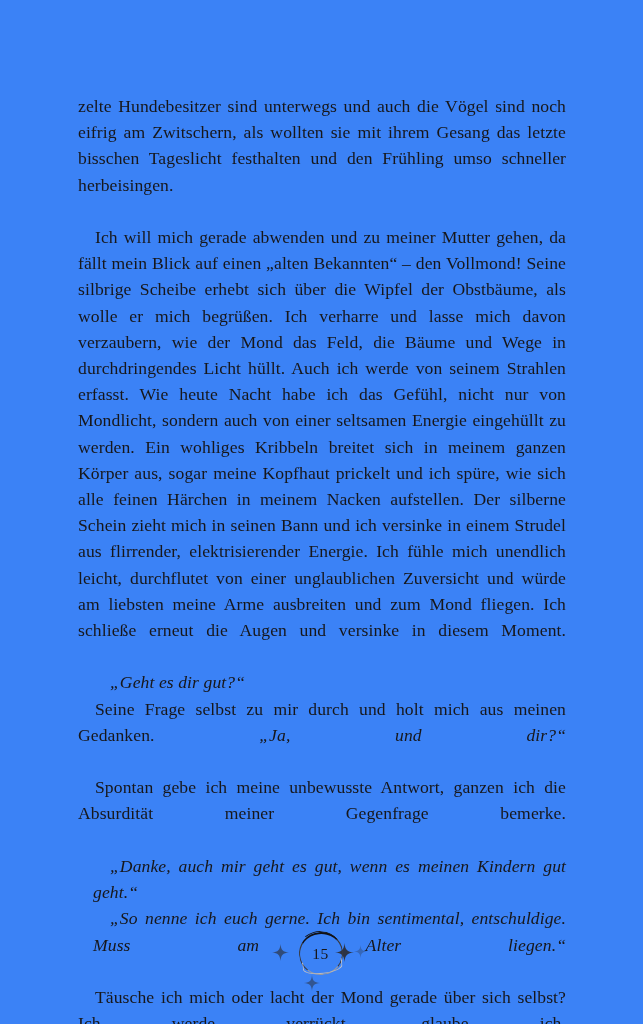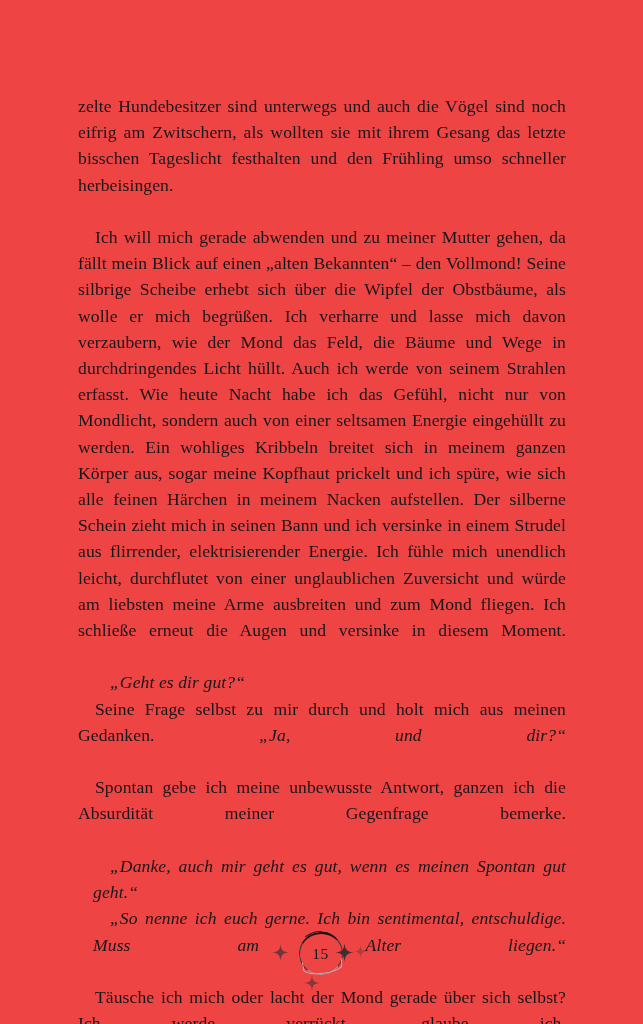--- a/index.html
+++ b/index.html
@@ -15,21 +15,21 @@
     overflow: hidden;
     position: relative;
   }
 
   .page {
     position: absolute;
     top: 0;
     left: 0;
     width: 643px;
     height: 1024px;
-    background: #ef4444;
+    background: #3b82f6;
   }
 
   .text-column {
     position: absolute;
     left: 78px;
     top: 93px;
     width: 488px;
   }
 
   .para {
@@ -165,21 +165,21 @@
     <p class="para">zelte Hundebesitzer sind unterwegs und auch die Vögel sind noch eifrig am Zwitschern, als wollten sie mit ihrem Gesang das letzte bisschen Tageslicht festhalten und den Frühling umso schneller herbeisingen.</p>
 
     <p class="para indent">Ich will mich gerade abwenden und zu meiner Mutter gehen, da fällt mein Blick auf einen „alten Bekannten“ – den Vollmond! Seine silbrige Scheibe erhebt sich über die Wipfel der Obstbäume, als wolle er mich begrüßen. Ich verharre und lasse mich davon verzaubern, wie der Mond das Feld, die Bäume und Wege in durchdringendes Licht hüllt. Auch ich werde von seinem Strahlen erfasst. Wie heute Nacht habe ich das Gefühl, nicht nur von Mondlicht, sondern auch von einer seltsamen Energie eingehüllt zu werden. Ein wohliges Kribbeln breitet sich in meinem ganzen Körper aus, sogar meine Kopfhaut prickelt und ich spüre, wie sich alle feinen Härchen in meinem Nacken aufstellen. Der silberne Schein zieht mich in seinen Bann und ich versinke in einem Strudel aus flirrender, elektrisierender Energie. Ich fühle mich unendlich leicht, durchflutet von einer unglaublichen Zuversicht und würde am liebsten meine Arme ausbreiten und zum Mond fliegen. Ich schließe erneut die Augen und versinke in diesem Moment.</p>
 
     <p class="para indent italic nostretch">„Geht es dir gut?“</p>
 
     <p class="para indent"><span>Seine Frage selbst zu mir durch und holt mich aus meinen Gedanken. </span><em>„Ja, und dir?“</em></p>
 
     <p class="para indent">Spontan gebe ich meine unbewusste Antwort, ganzen ich die Absurdität meiner Gegenfrage bemerke.</p>
 
-    <p class="para indent italic nostretch">„Danke, auch mir geht es gut, wenn es meinen Spontan gut geht.“</p>
+    <p class="para indent italic nostretch">„Danke, auch mir geht es gut, wenn es meinen Kindern gut geht.“</p>
 
 
     <p class="para indent italic">„So nenne ich euch gerne. Ich bin sentimental, entschuldige. Muss am Alter liegen.“</p>
 
     <p class="para indent">Täusche ich mich oder lacht der Mond gerade über sich selbst? Ich werde verrückt, glaube ich.</p>
 
   </div>
 
   <div class="folio">
     <div class="folio-inner">

